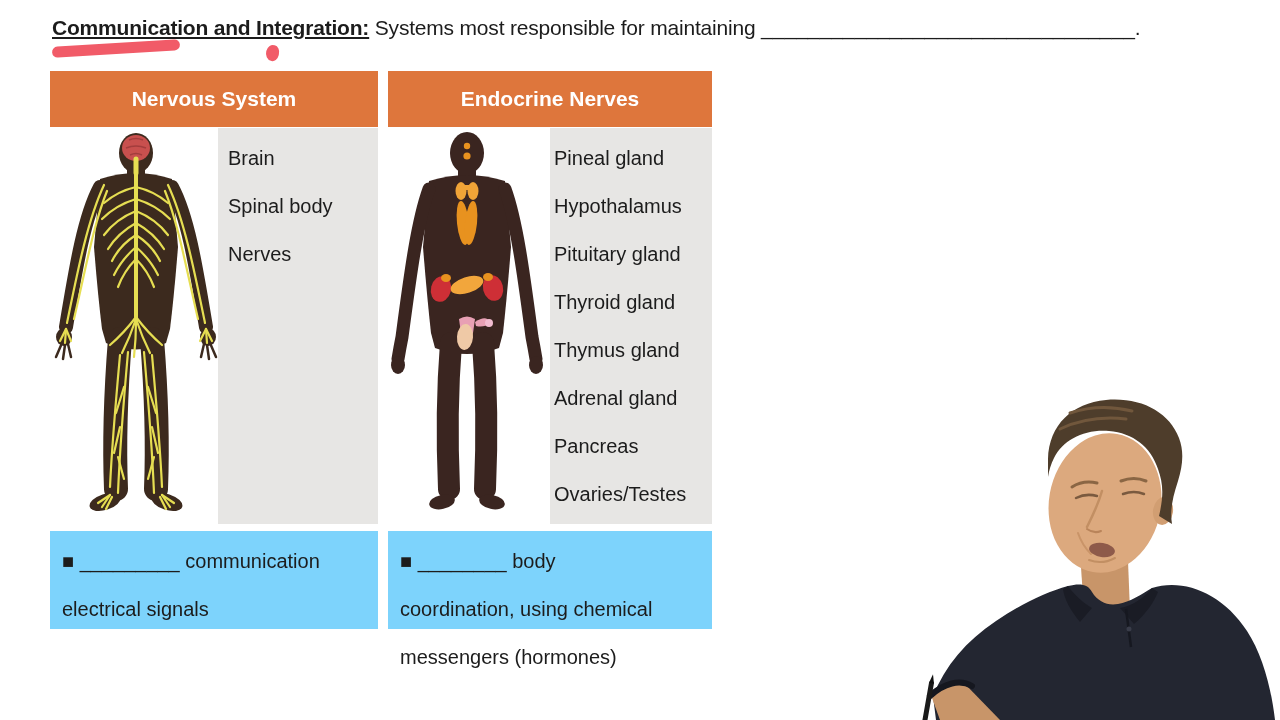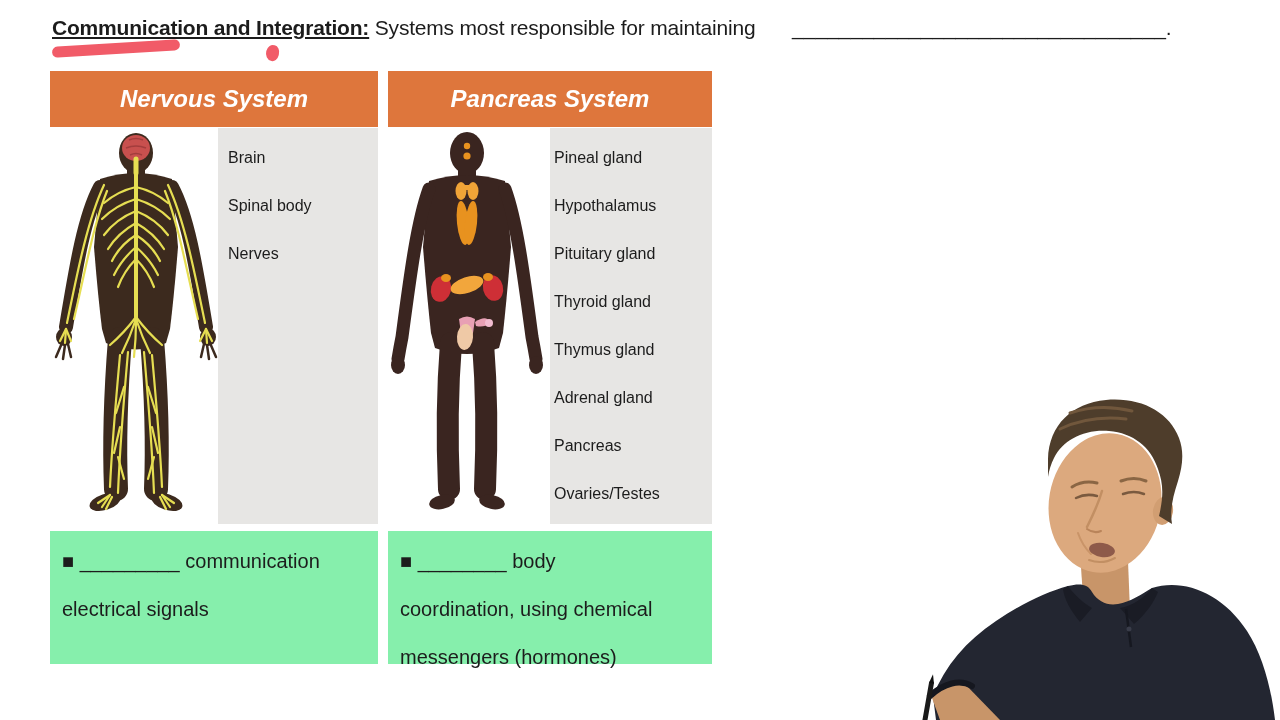--- a/index.html
+++ b/index.html
@@ -1,63 +1,63 @@
 <!DOCTYPE html>
 <html><head>
 <meta charset="utf-8">
 <style>
   html,body{margin:0;padding:0;background:#ffffff;}
   .stage{position:relative;width:1280px;height:720px;background:#ffffff;overflow:hidden;
          font-family:"Liberation Sans",sans-serif;color:#1c1c1c;}
   
   .title{position:absolute;left:52px;top:16px;font-size:21px;white-space:nowrap;letter-spacing:-0.2px;}
   .title .bold{font-weight:bold;text-decoration:underline;}
-  .title .blank{letter-spacing:0;margin-left:31px;}
+  .title .blank{letter-spacing:0;}
   
   .marker-swoosh{position:absolute;left:52px;top:43px;width:128px;height:11px;background:#f15b68;
                  border-radius:7px;transform:rotate(-3.5deg);}
   .marker-dot{position:absolute;left:266px;top:45px;width:13px;height:16px;background:#f15b68;
               border-radius:50% 50% 45% 55%;transform:rotate(14deg);}
   
   .col-header{position:absolute;top:71px;height:56px;background:#de763c;color:#ffffff;
-              font-weight:bold;font-size:24px;display:flex;align-items:center;justify-content:center;font-style:italic;}
+              font-weight:bold;font-size:21px;display:flex;align-items:center;justify-content:center;}
   .hdr-nervous{left:50px;width:328px;}
   .hdr-endocrine{left:388px;width:324px;}
   .list-panel{position:absolute;top:128px;height:396px;background:#e7e6e4;}
   .panel-nervous{left:218px;width:160px;}
   .panel-endocrine{left:550px;width:162px;}
-  .gland-list{position:absolute;top:134px;font-size:16px;}
+  .gland-list{position:absolute;top:134px;font-size:20px;}
   .list-nervous{left:228px;}
   .list-endocrine{left:554px;}
   .gland-list div{height:48px;line-height:48px;white-space:nowrap;}
   .figure{position:absolute;top:127px;}
   .fig-nervous{left:50px;}
   .fig-endocrine{left:385px;}
   
-  .note-box{position:absolute;top:531px;height:133px;background:#86efac;font-size:20px;
+  .note-box{position:absolute;top:531px;height:98px;background:#7dd3fc;font-size:20px;
             padding:6px 12px 0 12px;box-sizing:border-box;}
   .note-nervous{left:50px;width:328px;}
   .note-endocrine{left:388px;width:324px;}
   .note-box div{height:48px;line-height:48px;white-space:nowrap;}
   
   .instructor{position:absolute;left:920px;top:395px;width:360px;height:325px;}
 </style>
 </head>
 <body>
 
 <div class="stage">
 
   <div class="title">
     <span class="bold">Communication and Integration:</span><span> Systems most responsible for maintaining </span><span class="blank">________________________________</span><span>.</span>
   </div>
   <div class="marker-swoosh"></div>
   <div class="marker-dot"></div>
 
   <div class="col-header hdr-nervous">Nervous System</div>
-  <div class="col-header hdr-endocrine">Pancreas System</div>
+  <div class="col-header hdr-endocrine">Endocrine Nerves</div>
 
   <div class="list-panel panel-nervous"></div>
   <div class="list-panel panel-endocrine"></div>
 
   <svg class="figure fig-nervous" width="170" height="398" viewBox="0 0 170 398">
     <g fill="#3c2a1e" stroke="none">
       <ellipse cx="86" cy="26" rx="17" ry="20"></ellipse>
       <rect x="77" y="36" width="18" height="16"></rect>
       <path d="M50,52 Q86,40 122,52 L128,120 Q124,170 120,202 L116,216 Q86,229 56,216 L52,202 Q48,170 44,120 Z"></path>
       <path d="M50,60 C34,90 26,140 16,200" fill="none" stroke="#3c2a1e" stroke-width="14" stroke-linecap="round"></path>

